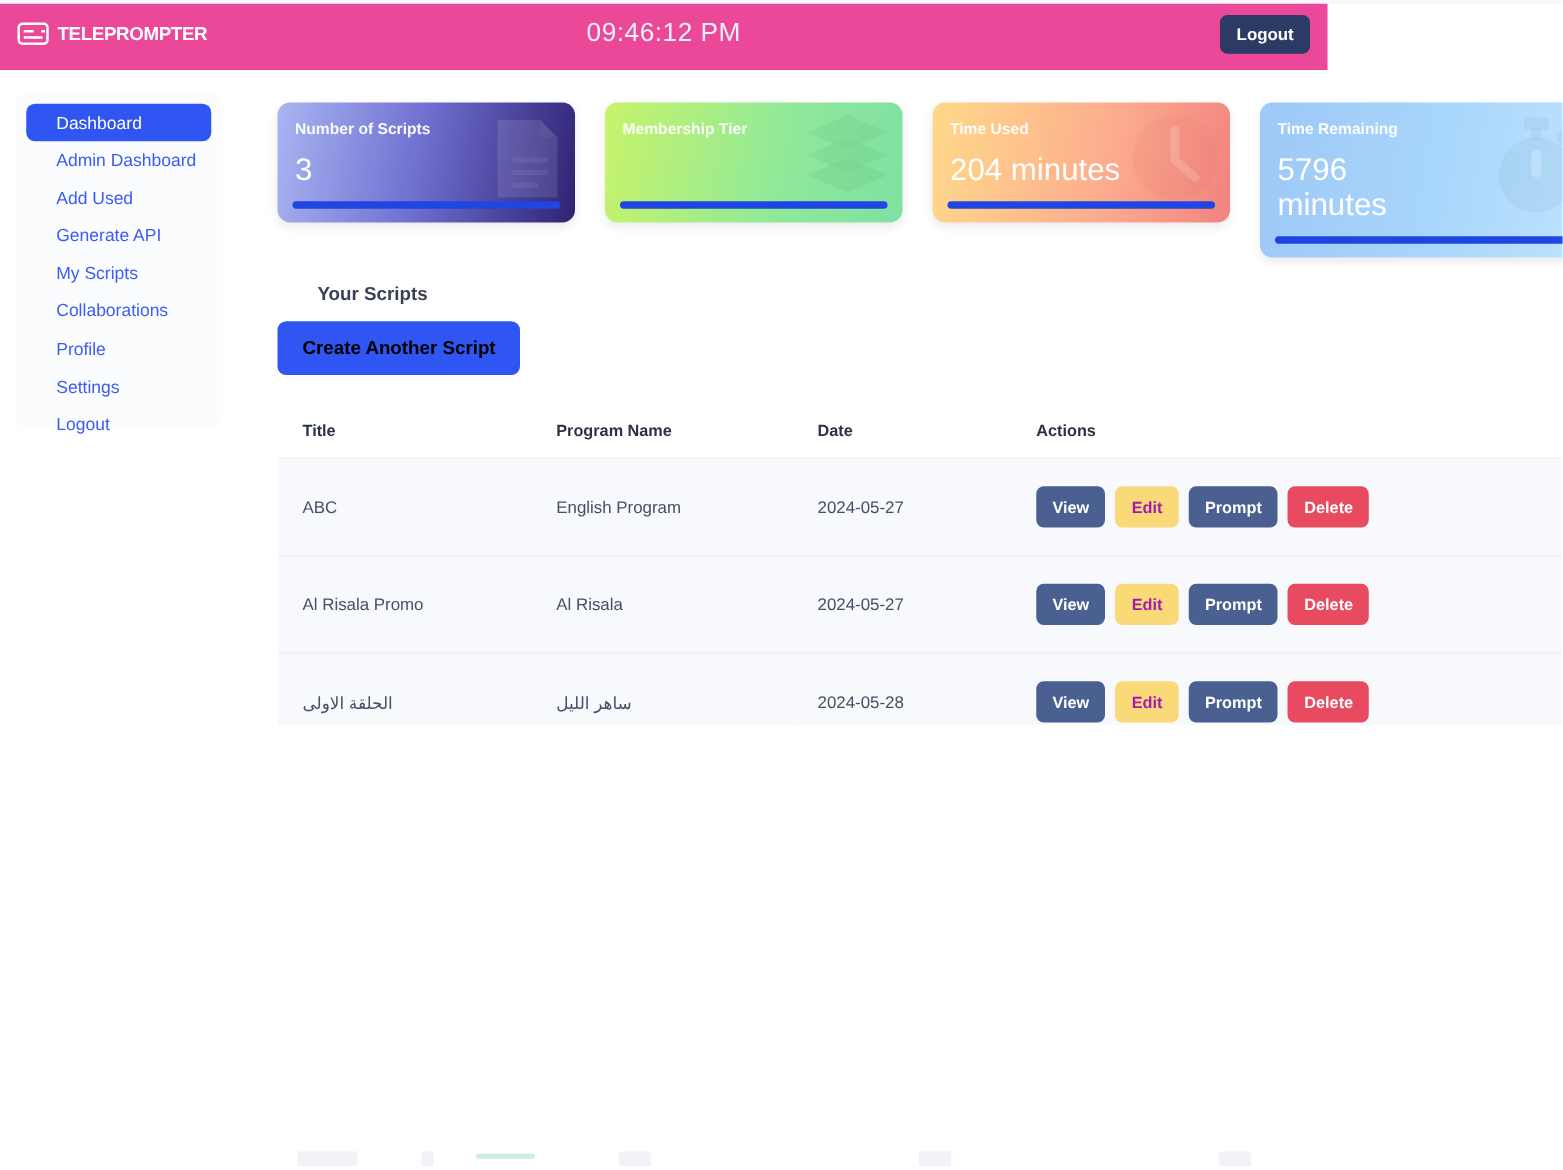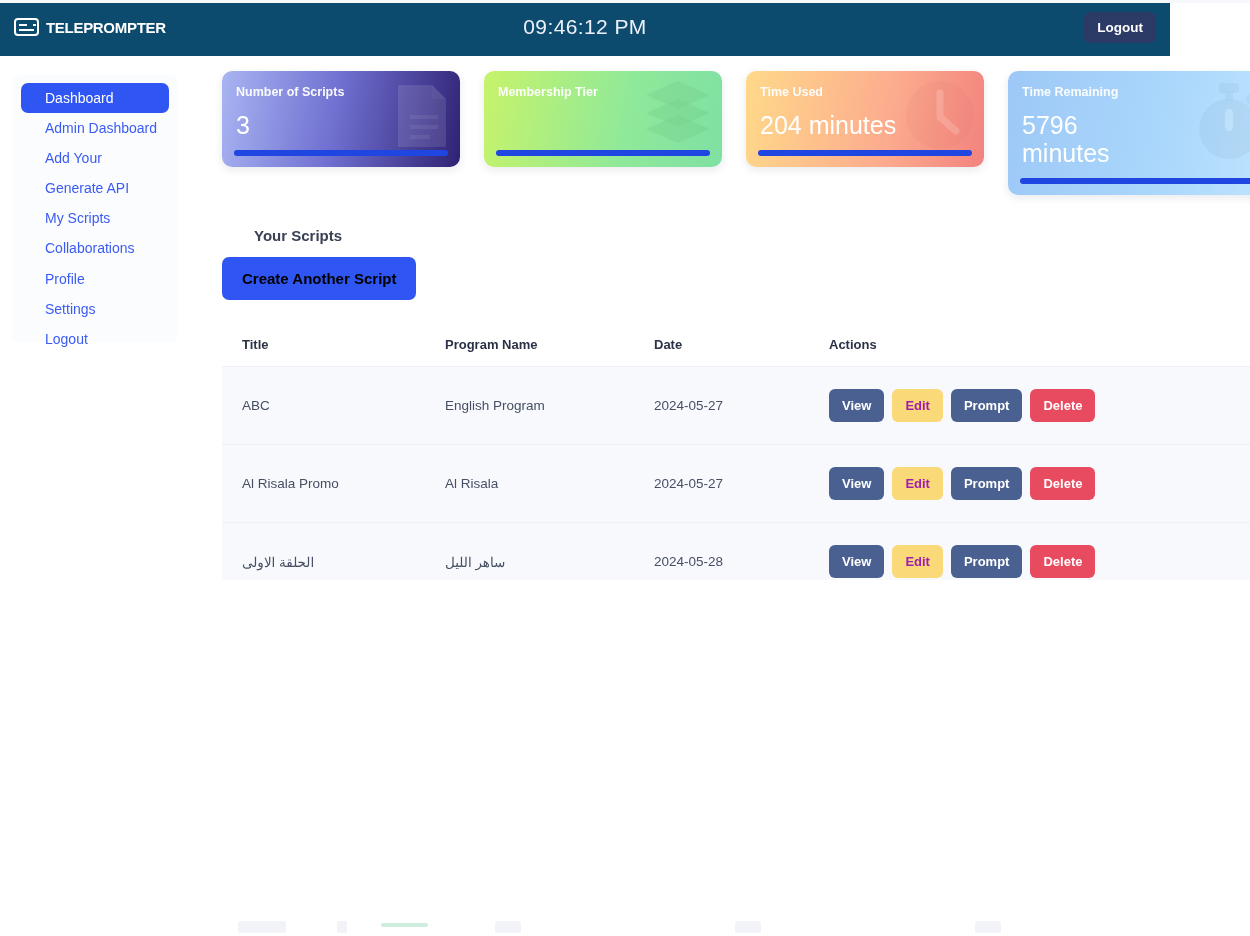--- a/index.html
+++ b/index.html
@@ -8,22 +8,22 @@
     width: 1250px; height: 936px;
     background: #ffffff;
     font-family: "Liberation Sans", sans-serif;
     overflow: hidden;
   }
   body { position: relative; }
 
   
   .topbar {
     position: absolute; top: 0; left: 0;
-    width: 1170px; height: 56px;
-    background: #0c4a6e;
+    width: 1062px; height: 56px;
+    background: #ec4899;
     display: flex; align-items: center;
   }
   .topbar-strip {
     position: absolute; top: 0; left: 0; width: 1250px; height: 3px;
     background: #f7f8fc;
   }
   .logo {
     position: absolute; left: 14px; top: 18px;
     display: flex; align-items: center; gap: 7px;
   }
@@ -82,21 +82,21 @@
   .nav-item.active {
     background: #2f55f2; color: #ffffff; font-weight: normal;
   }
   .nav-item.sub { padding-left: 24px; }
 
   
   .main { position: absolute; left: 222px; top: 70px; width: 1028px; }
 
   .cards { position: relative; height: 128px; }
   .card {
-    position: absolute; top: 1px;
+    position: absolute; top: 12px;
     border-radius: 10px;
     padding: 14px 14px 0 14px;
     overflow: hidden;
     box-shadow: 0 3px 8px rgba(40,50,90,0.10);
   }
   .card-label {
     font-size: 12.5px; color: #ffffff; font-weight: bold;
     opacity: 0.95; position: relative; z-index: 2;
   }
   .card-value {
@@ -194,21 +194,21 @@
   </div>
 
   <div class="clock">09:46:12 PM</div>
 
   <button class="logout-btn">Logout</button>
 </div>
 
 <nav class="sidebar">
   <div class="nav-item active">Dashboard</div>
   <div class="nav-item">Admin Dashboard</div>
-  <div class="nav-item sub">Add Your</div>
+  <div class="nav-item sub">Add Used</div>
   <div class="nav-item sub">Generate API</div>
   <div class="nav-item">My Scripts</div>
   <div class="nav-item">Collaborations</div>
   <div class="nav-item">Profile</div>
   <div class="nav-item">Settings</div>
   <div class="nav-item">Logout</div>
 </nav>
 
 <main class="main">
 

